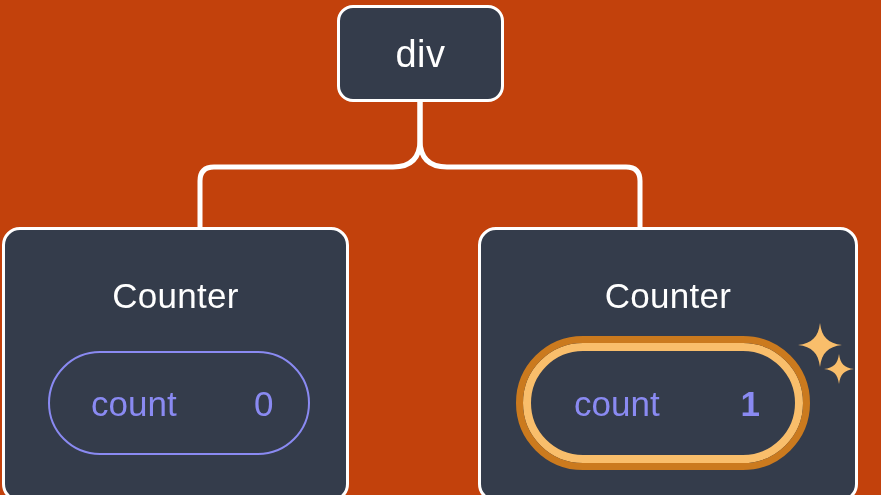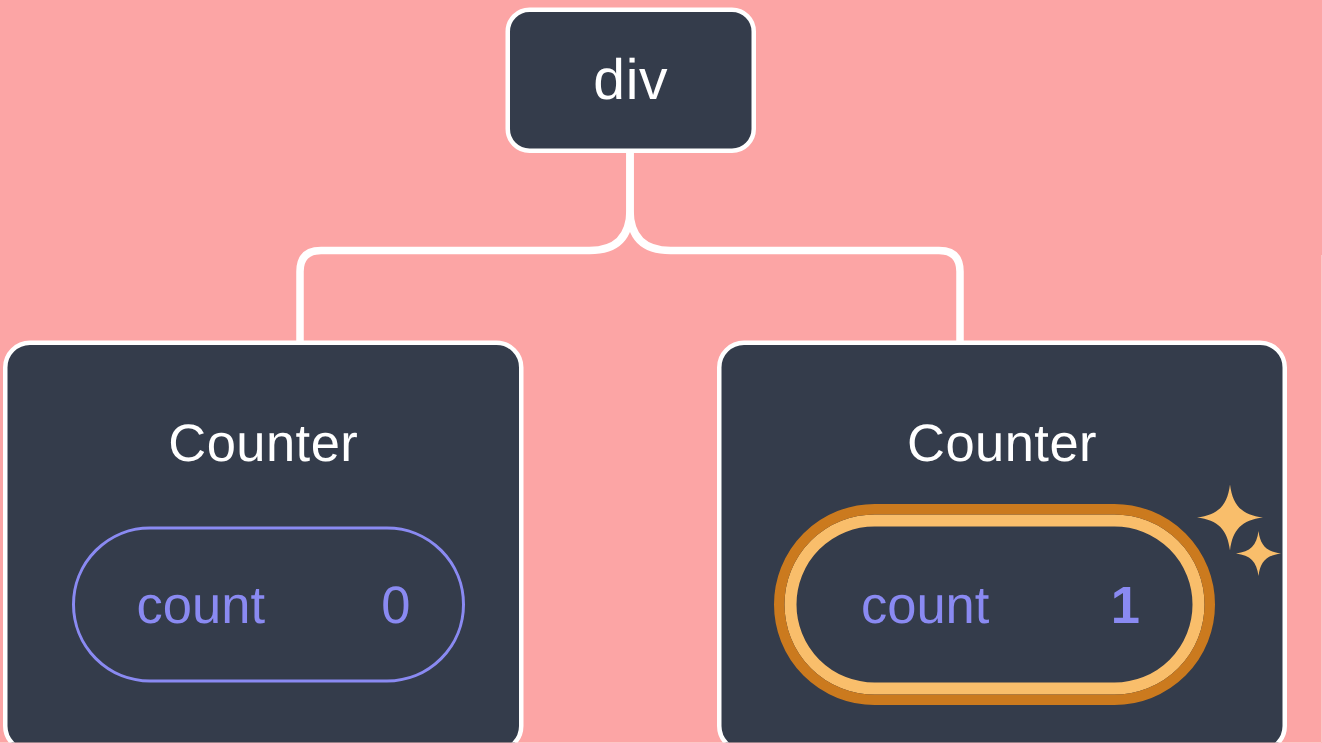--- a/index.html
+++ b/index.html
@@ -9,21 +9,21 @@
   body {
     width: 881px;
     height: 495px;
     overflow: hidden;
     font-family: "Liberation Sans", sans-serif;
   }
   #canvas {
     position: relative;
     width: 881px;
     height: 495px;
-    background: #fca5a5;
+    background: #c2410c;
   }
   .connectors {
     position: absolute;
     left: 0;
     top: 0;
     width: 881px;
     height: 495px;
     pointer-events: none;
   }
 

